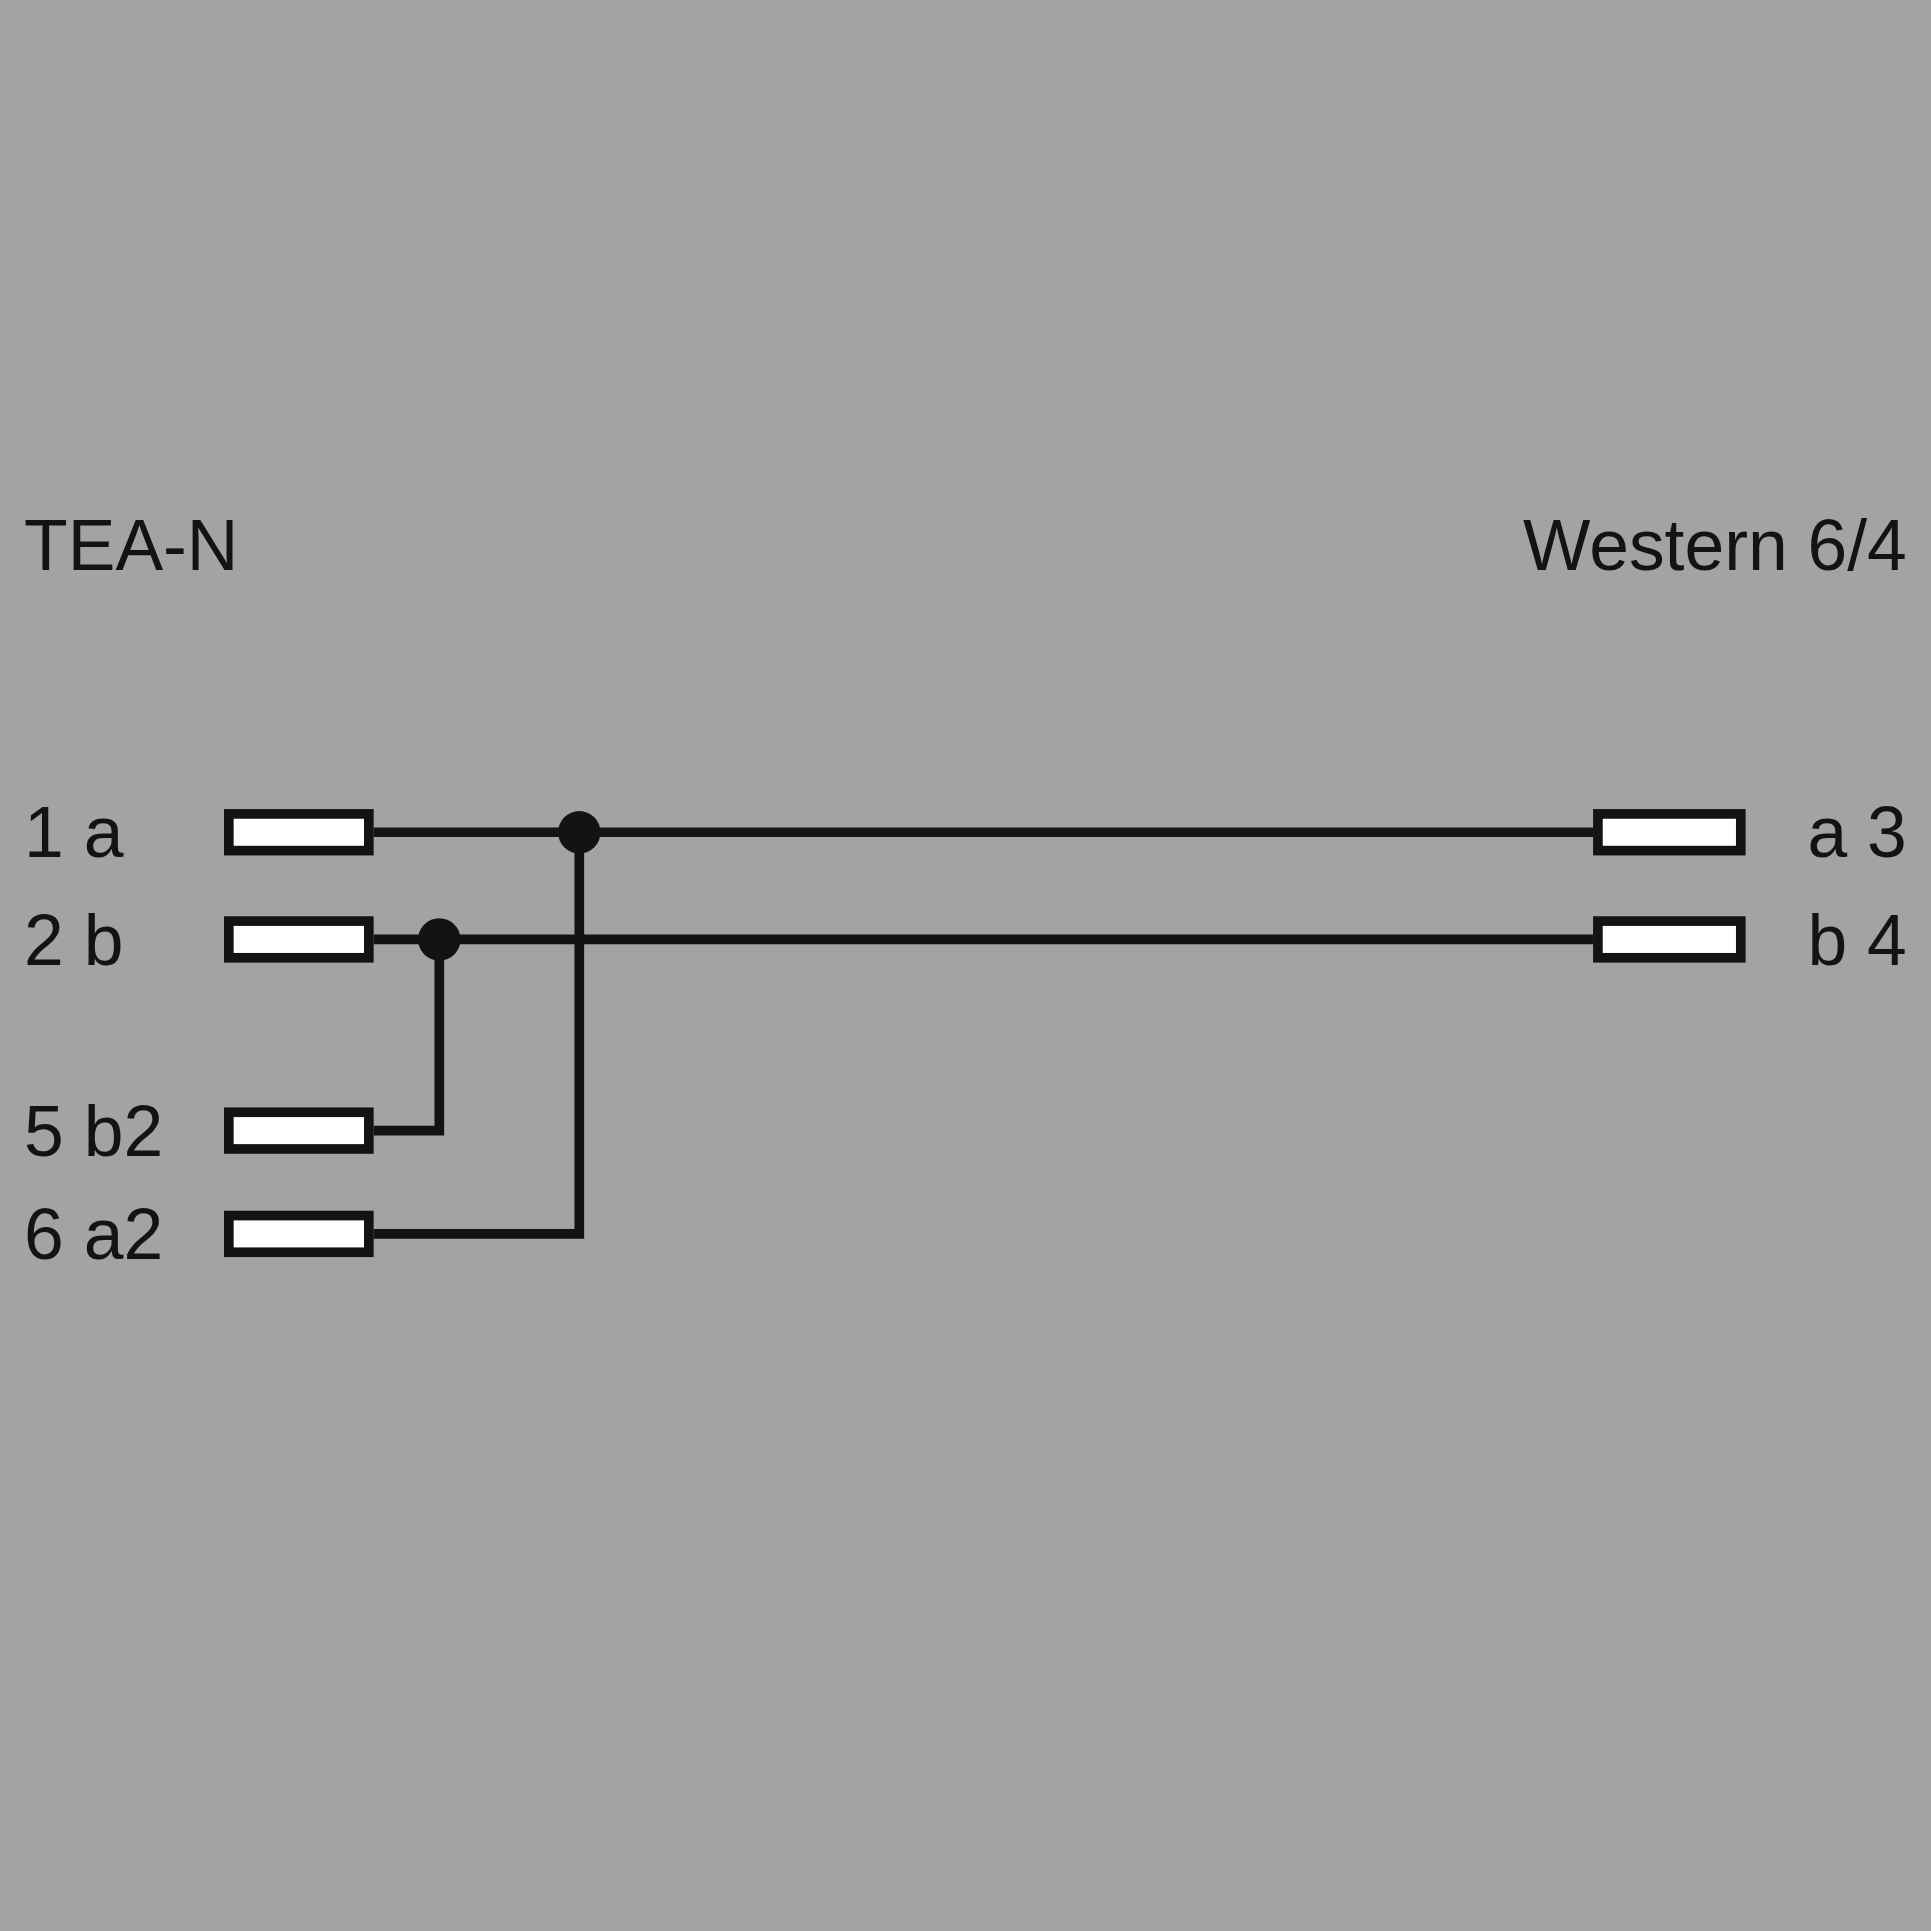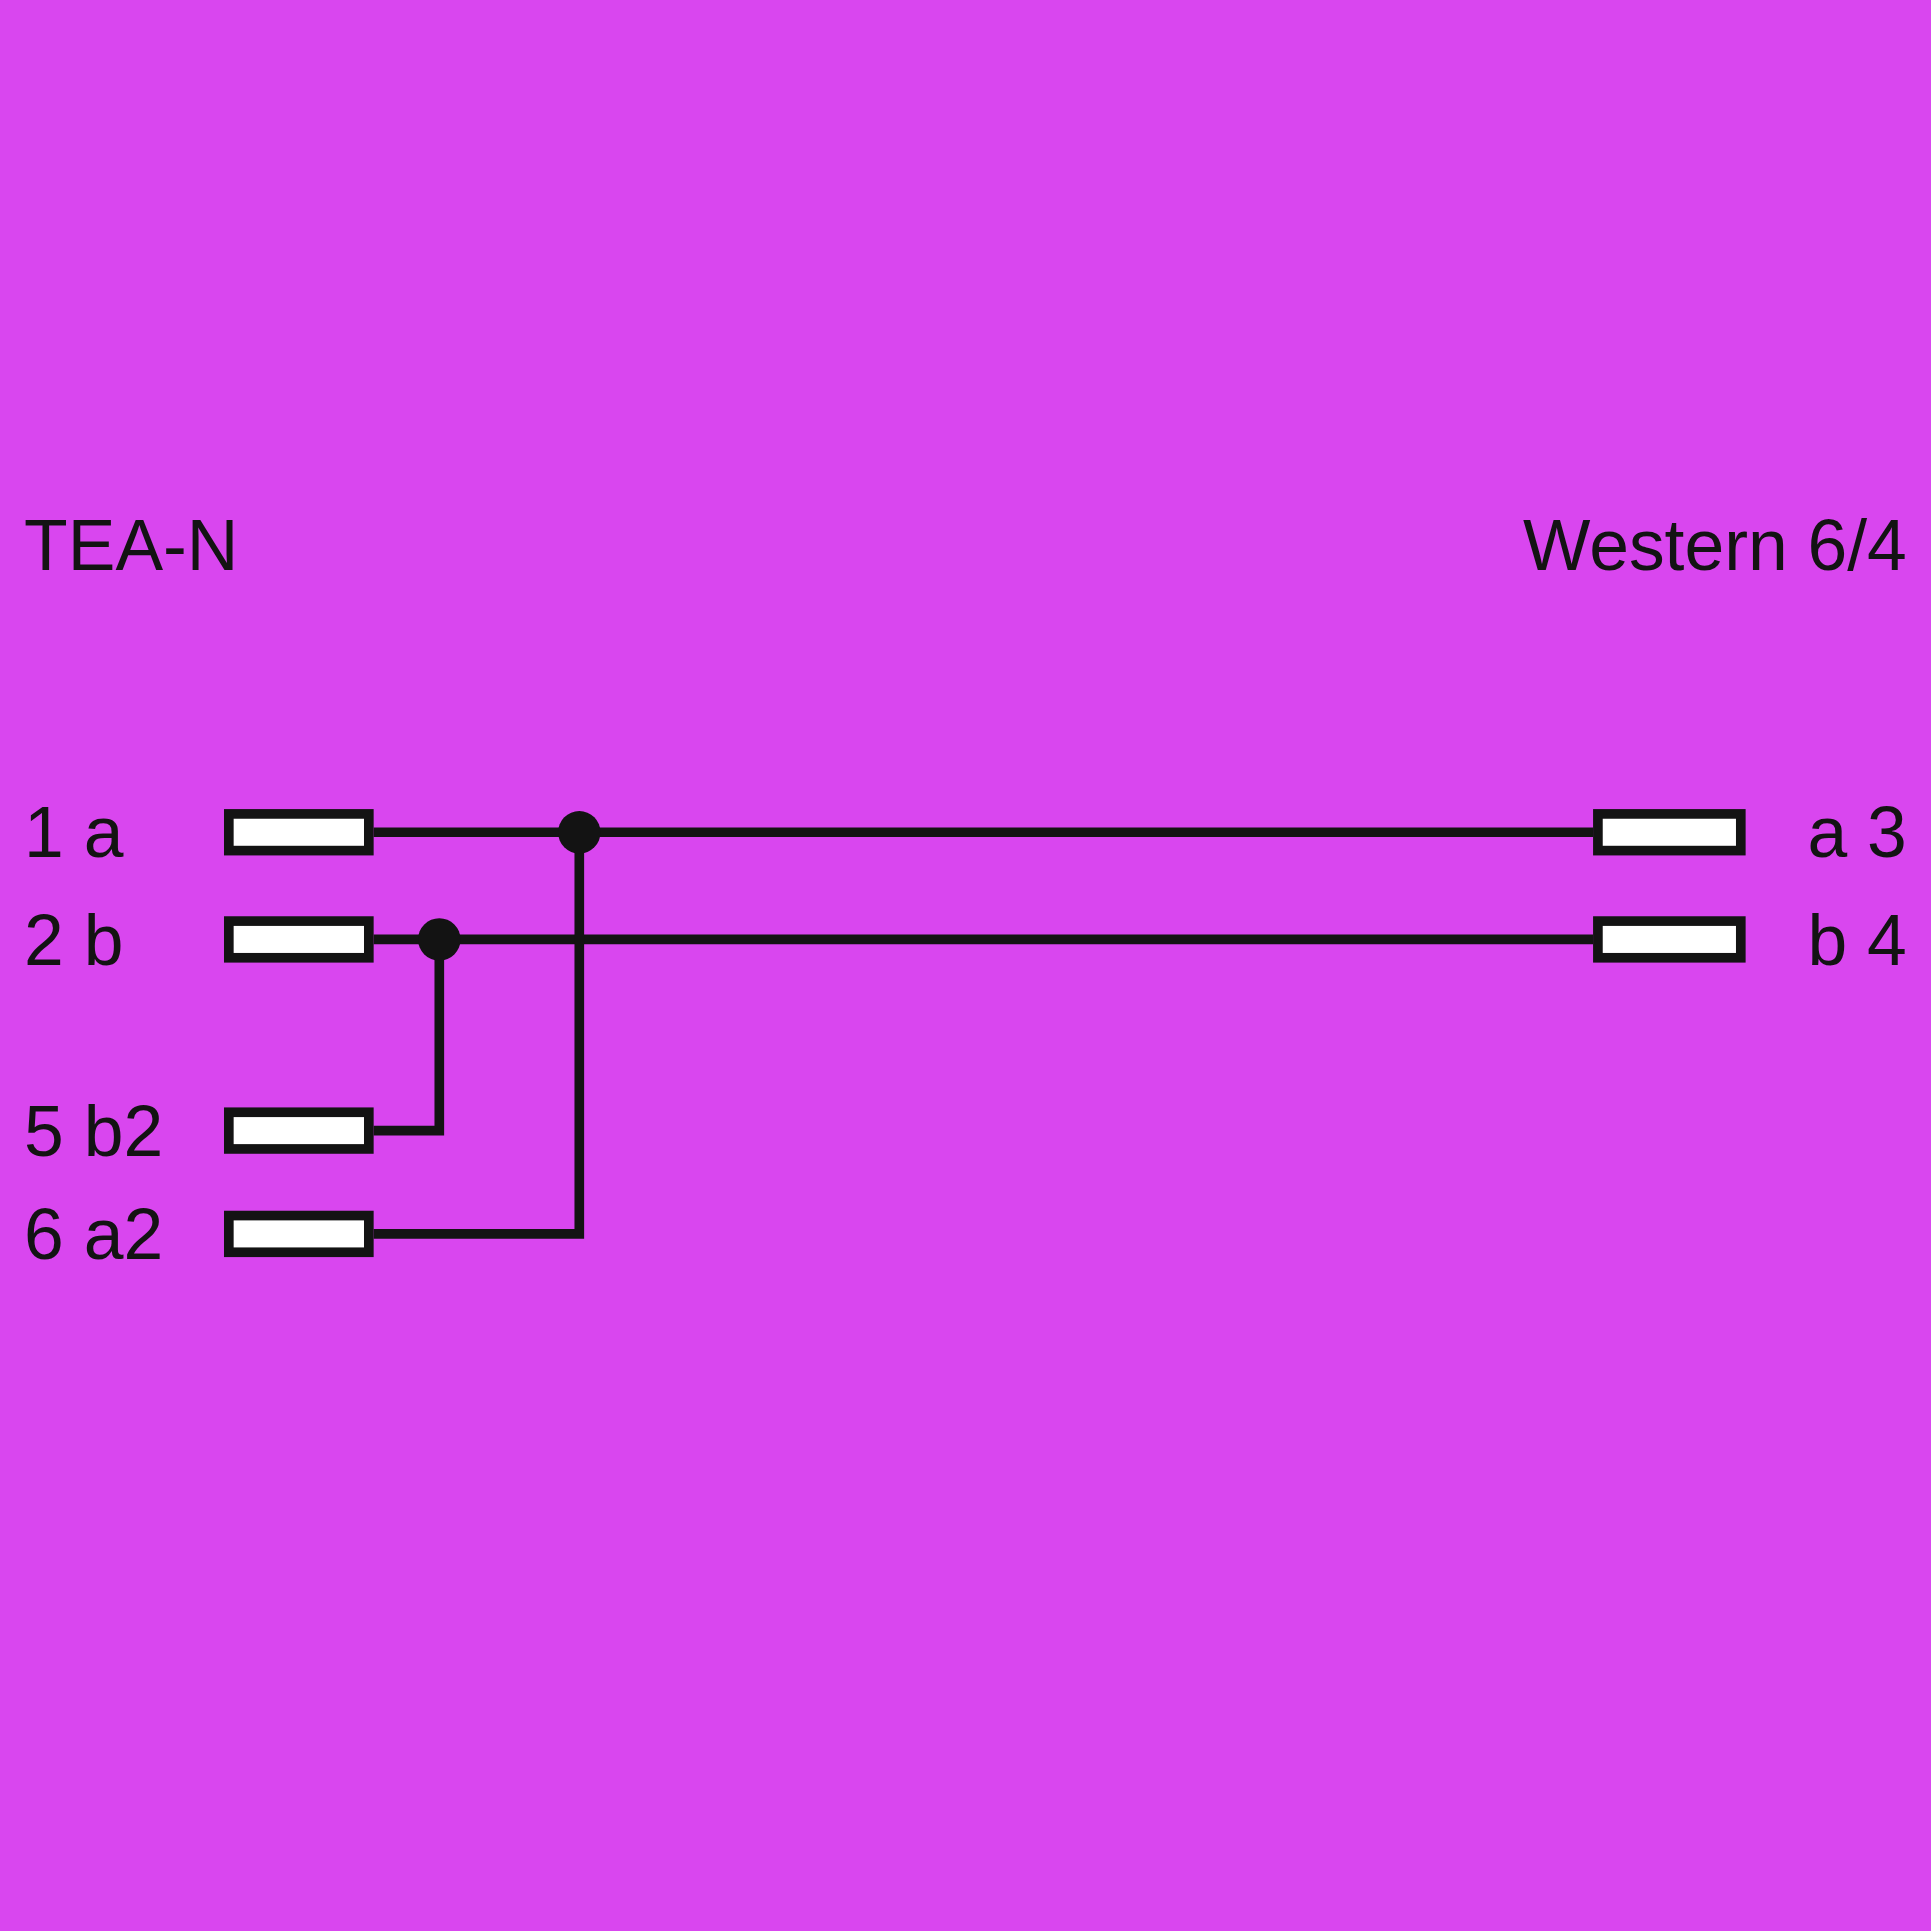--- a/index.html
+++ b/index.html
@@ -8,21 +8,21 @@
     padding: 0;
     background: #ffffff;
   }
   body {
     font-family: "Liberation Sans", sans-serif;
   }
   #canvas {
     position: relative;
     width: 1931px;
     height: 1931px;
-    background: #d946ef;
+    background: #a3a3a3;
     overflow: hidden;
   }
   #diagram-svg {
     position: absolute;
     left: 0;
     top: 0;
     width: 1931px;
     height: 1931px;
     display: block;
   }

